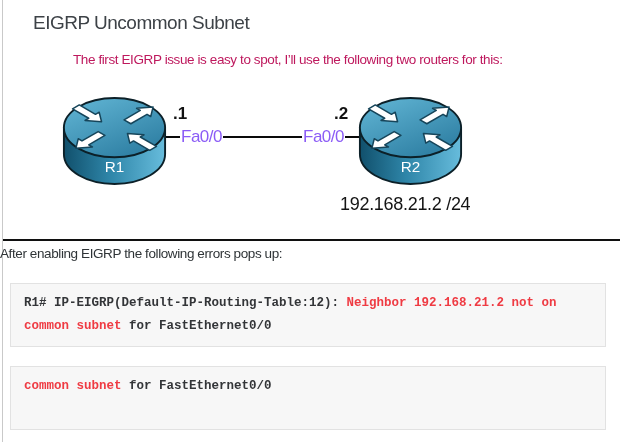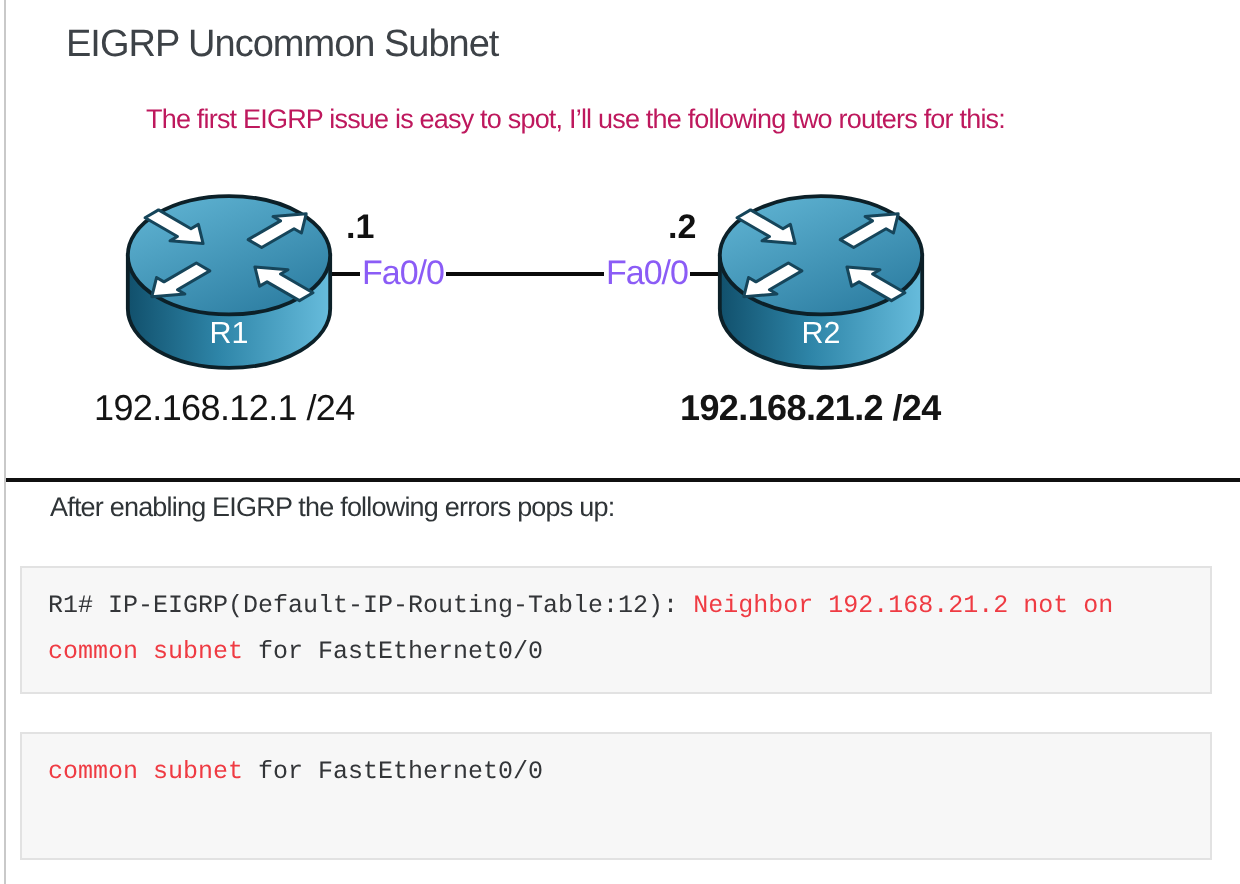--- a/index.html
+++ b/index.html
@@ -18,28 +18,28 @@
   .link-line { position:absolute; left:166px; top:48px; width:193px; height:2px; background:#0a0a0a; }
   .host-suffix { position:absolute; top:16px; font-size:17px; font-weight:700; color:#111; }
   .hs-left  { left:173px; }
   .hs-right { left:334px; }
   .iface { position:absolute; top:39px; font-size:17px; letter-spacing:-0.5px; color:#8b5cf6;
            background:#fff; line-height:19px; padding:0 1px; }
   .if-left  { left:180px; }
   .if-right { left:302px; }
   .ip-label { position:absolute; top:106px; font-size:18px; letter-spacing:-0.3px; color:#141414; }
   .ip-left  { left:47px; }
-  .ip-right { left:340px;font-weight:bold; }
+  .ip-right { left:340px; }
   .divider { position:absolute; left:3px; top:239px; width:617px; height:2px; background:#101010; }
-  .after { position:absolute; left:25px; top:246px; font-size:13.5px; letter-spacing:-0.4px;
+  .after { position:absolute; left:0; top:246px; font-size:13.5px; letter-spacing:-0.4px;
            color:#2f3437; }
   .codeblock { position:absolute; left:10px; width:596px; height:64px; background:#f7f7f7;
                border:1px solid #e2e2e2; padding:8px 13px;
                font-family:"Liberation Mono","DejaVu Sans Mono",monospace;
-               font-size:12.5px; line-height:23px; color:#333538; }
+               font-size:12.5px; line-height:23px; color:#333538;font-weight:bold; }
   .codeblock-1 { top:283px; }
   .codeblock-2 { top:366px; }
   .codeblock span { white-space:pre; }
   .err { color:#ef3b43; }
   .router-label { font-family:"Liberation Sans",sans-serif; font-size:16px; fill:#ffffff; }
 </style>
 </head>
 <body>
 
 <div class="page">
@@ -90,21 +90,20 @@
       <text class="router-label" x="55" y="79" text-anchor="middle">R2</text>
     </svg>
 
     <div class="link-line"></div>
 
     <span class="host-suffix hs-left">.1</span>
     <span class="iface if-left">Fa0/0</span>
     <span class="iface if-right">Fa0/0</span>
     <span class="host-suffix hs-right">.2</span>
 
-    <div class="ip-label ip-left">192.168.12.1 /24</div>
     <div class="ip-label ip-right">192.168.21.2 /24</div>
   </div>
 
   <div class="divider"></div>
 
   <p class="after">After enabling EIGRP the following errors pops up:</p>
 
   <div class="codeblock codeblock-1">
     <div class="code-line"><span>R1# IP-EIGRP(Default-IP-Routing-Table:12): </span><span class="err">Neighbor 192.168.21.2 not on</span></div>
     <div class="code-line"><span class="err">common subnet</span><span> for FastEthernet0/0</span></div>

